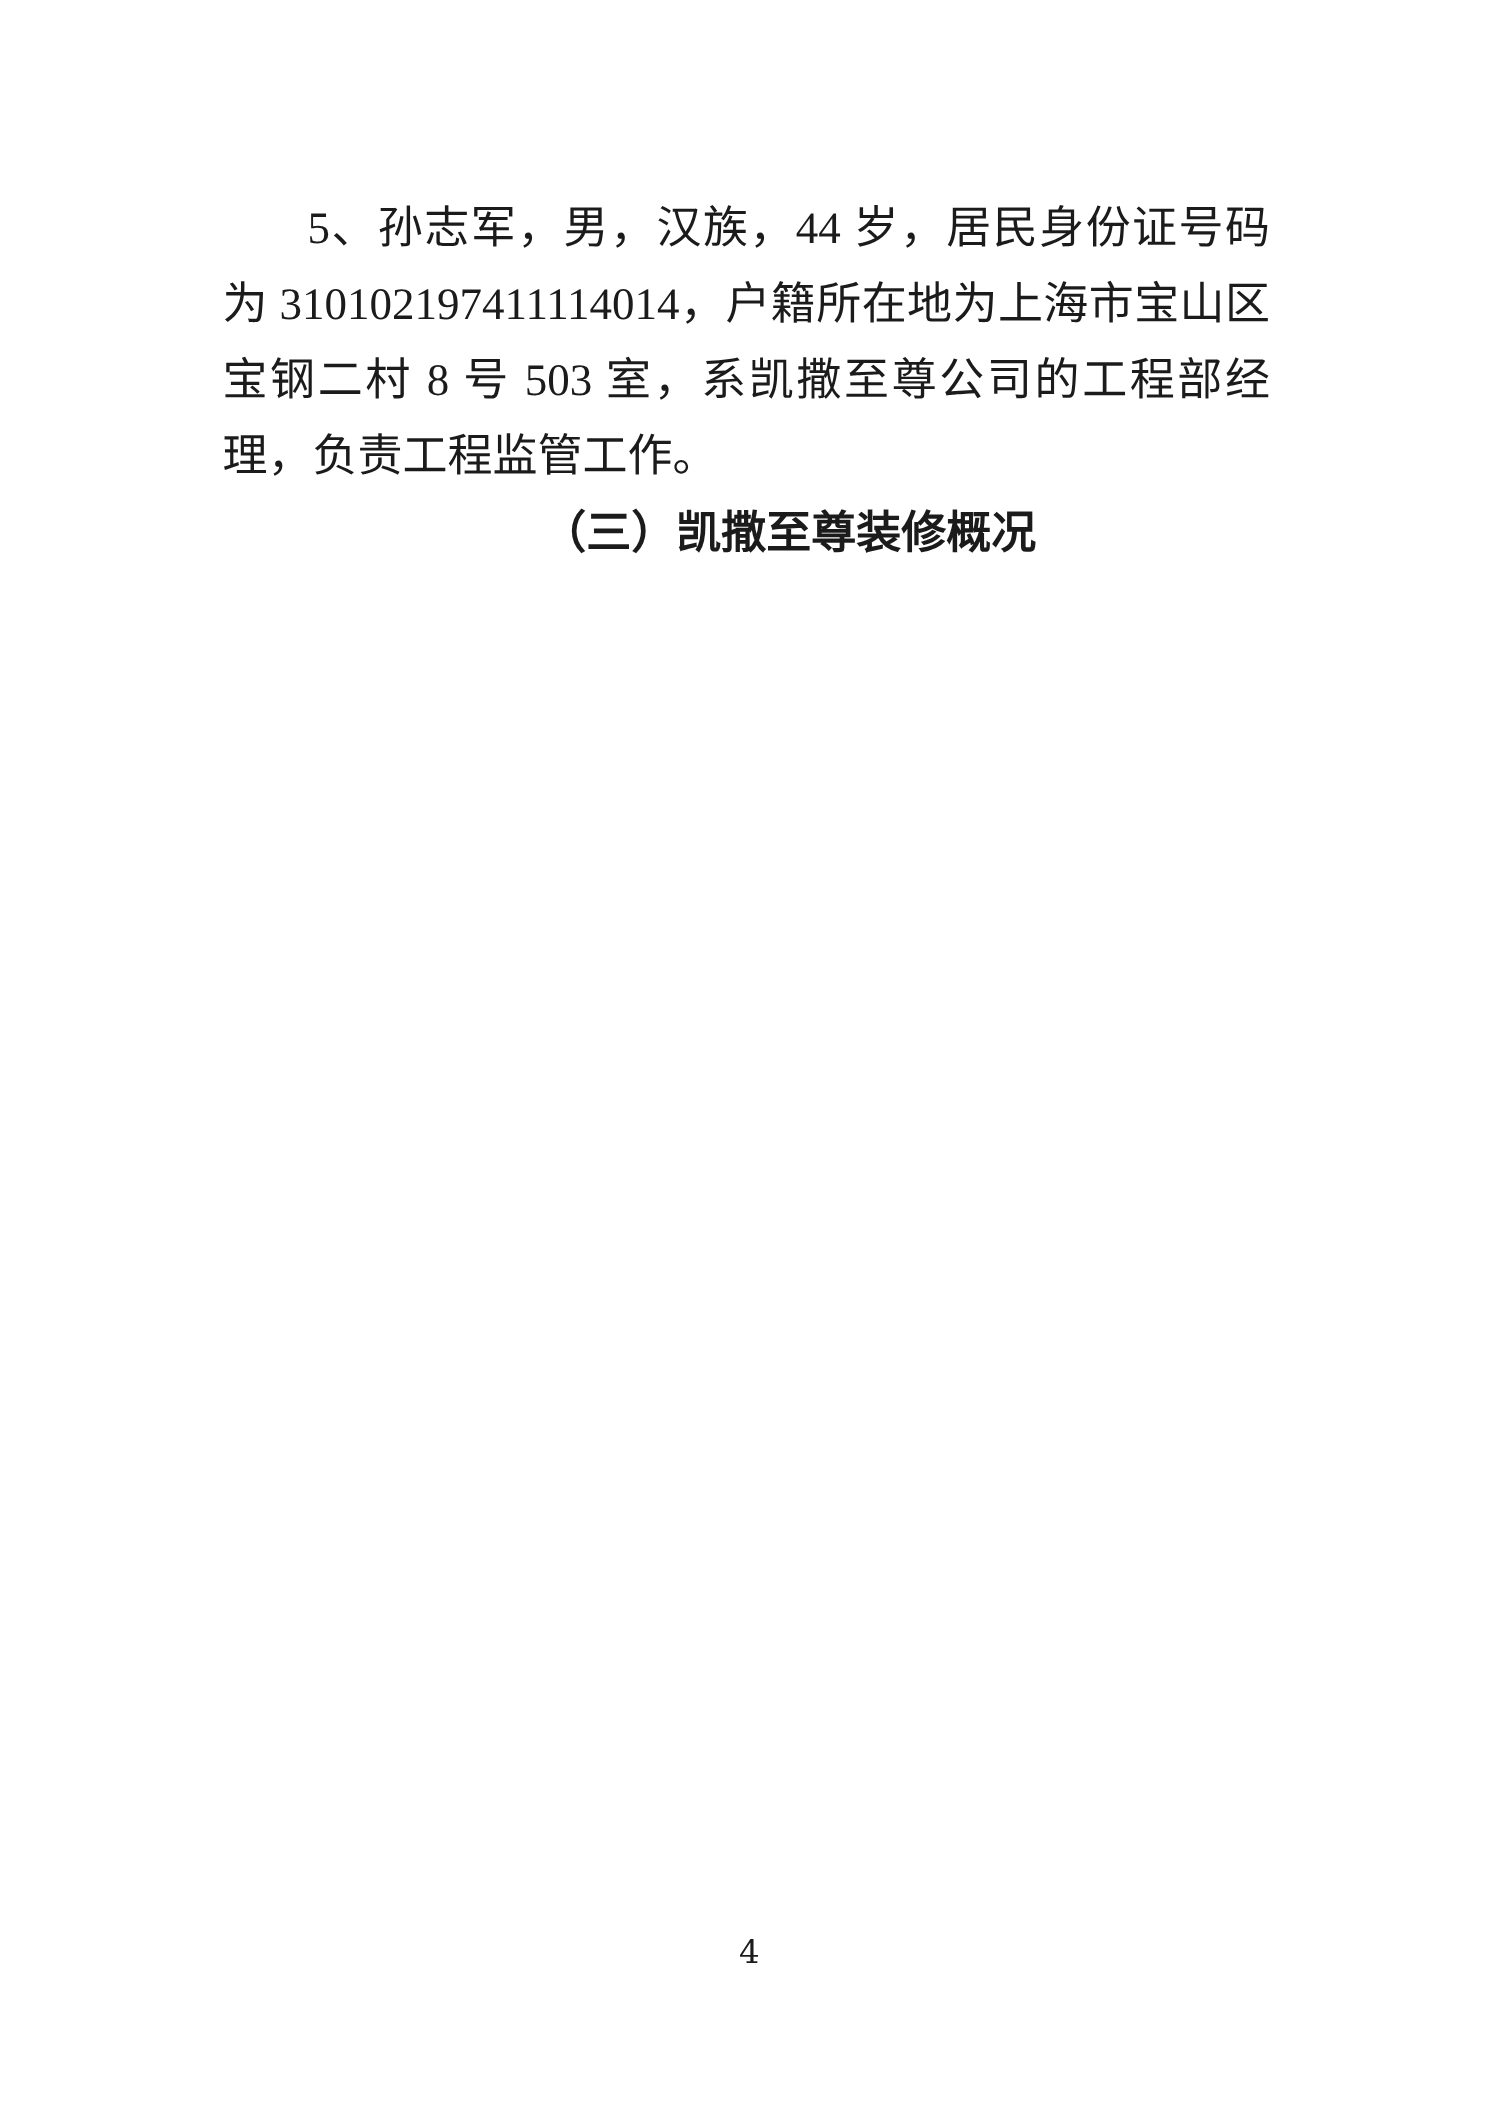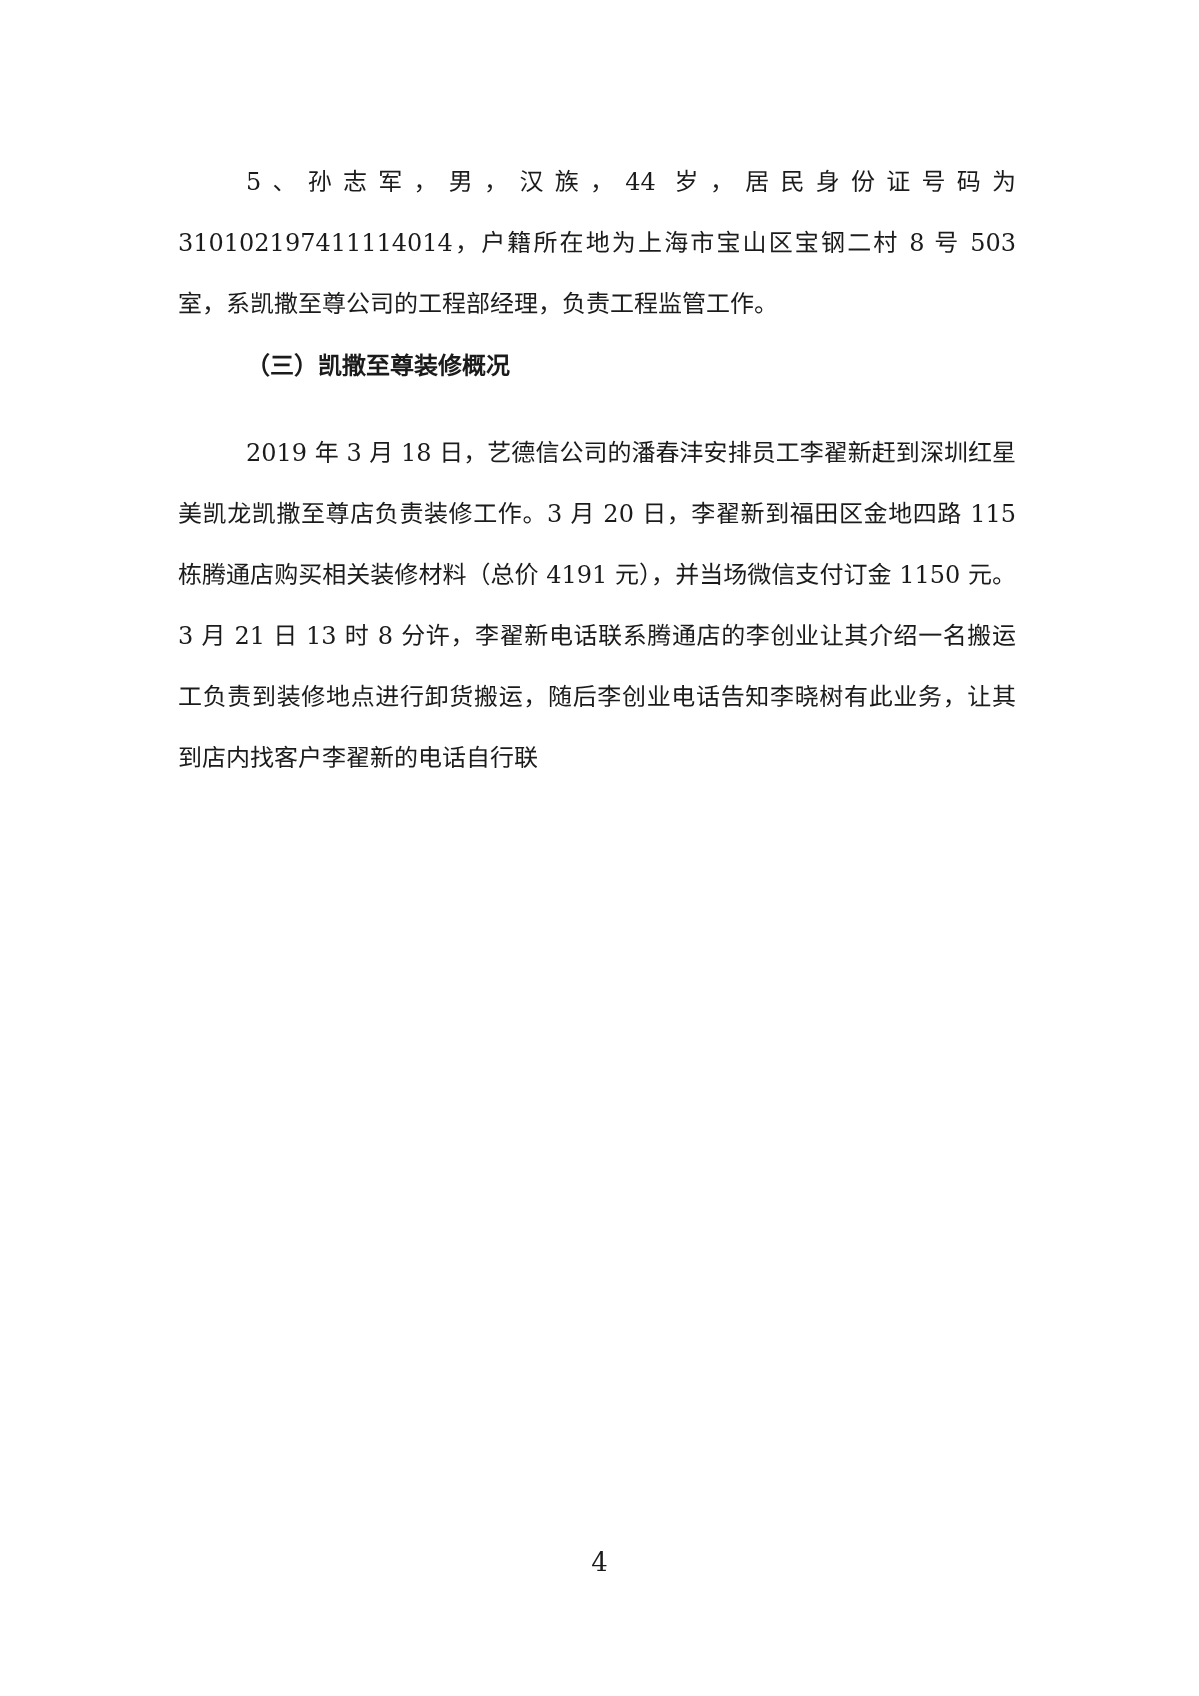--- a/index.html
+++ b/index.html
@@ -22,31 +22,32 @@
   .content {
     position: absolute;
     left: 178px;
     top: 152px;
     width: 838px;
     color: #1b1b1b;
   }
   .para {
     margin: 0;
     padding: 0;
-    font-size: 24px;
+    font-size: 36px;
     line-height: 61px;
     text-align: justify;
     text-indent: 68px;
     font-weight: 400;
     word-break: normal;
     color: #1b1b1b;
+    font-family: Liberation Serif, serif;
   }
   .para.heading {
     font-weight: 700;
-    text-align: left;
+    text-align: center;
   }
   .para.gap-before {
     margin-top: 27px;
   }
   .page-number {
     position: absolute;
     left: 0;
     top: 1546px;
     width: 100%;
     text-align: center;
@@ -55,16 +56,15 @@
     color: #1b1b1b;
   }
 </style>
 </head>
 <body>
 
 <div class="page">
   <div class="content">
     <p class="para">5、孙志军，男，汉族，44 岁，居民身份证号码为 310102197411114014，户籍所在地为上海市宝山区宝钢二村 8 号 503 室，系凯撒至尊公司的工程部经理，负责工程监管工作。</p>
     <p class="para heading">（三）凯撒至尊装修概况</p>
-    <p class="para gap-before">2019 年 3 月 18 日，艺德信公司的潘春沣安排员工李翟新赶到深圳红星美凯龙凯撒至尊店负责装修工作。3 月 20 日，李翟新到福田区金地四路 115 栋腾通店购买相关装修材料（总价 4191 元），并当场微信支付订金 1150 元。3 月 21 日 13 时 8 分许，李翟新电话联系腾通店的李创业让其介绍一名搬运工负责到装修地点进行卸货搬运，随后李创业电话告知李晓树有此业务，让其到店内找客户李翟新的电话自行联</p>
   </div>
   <div class="page-number">4</div>
 </div>
 
 </body></html>

